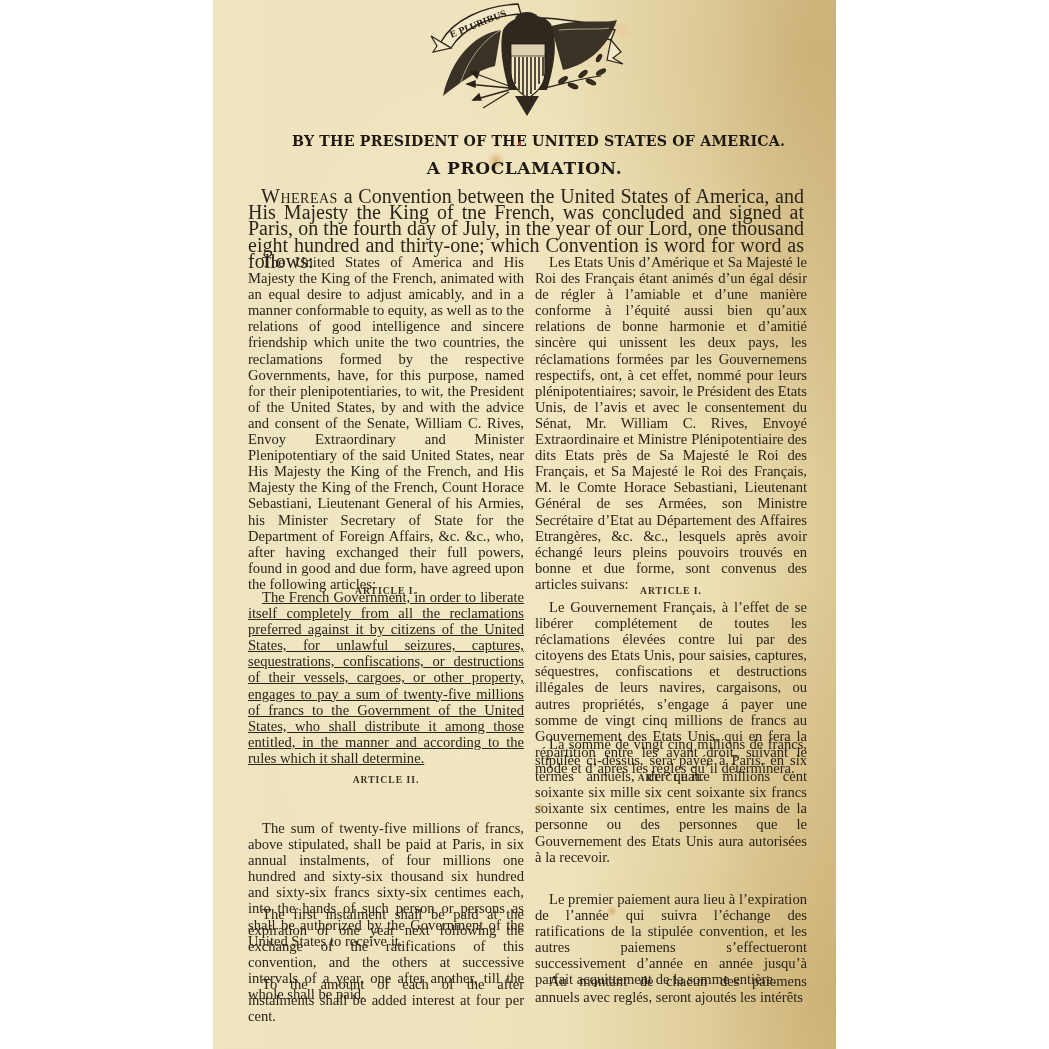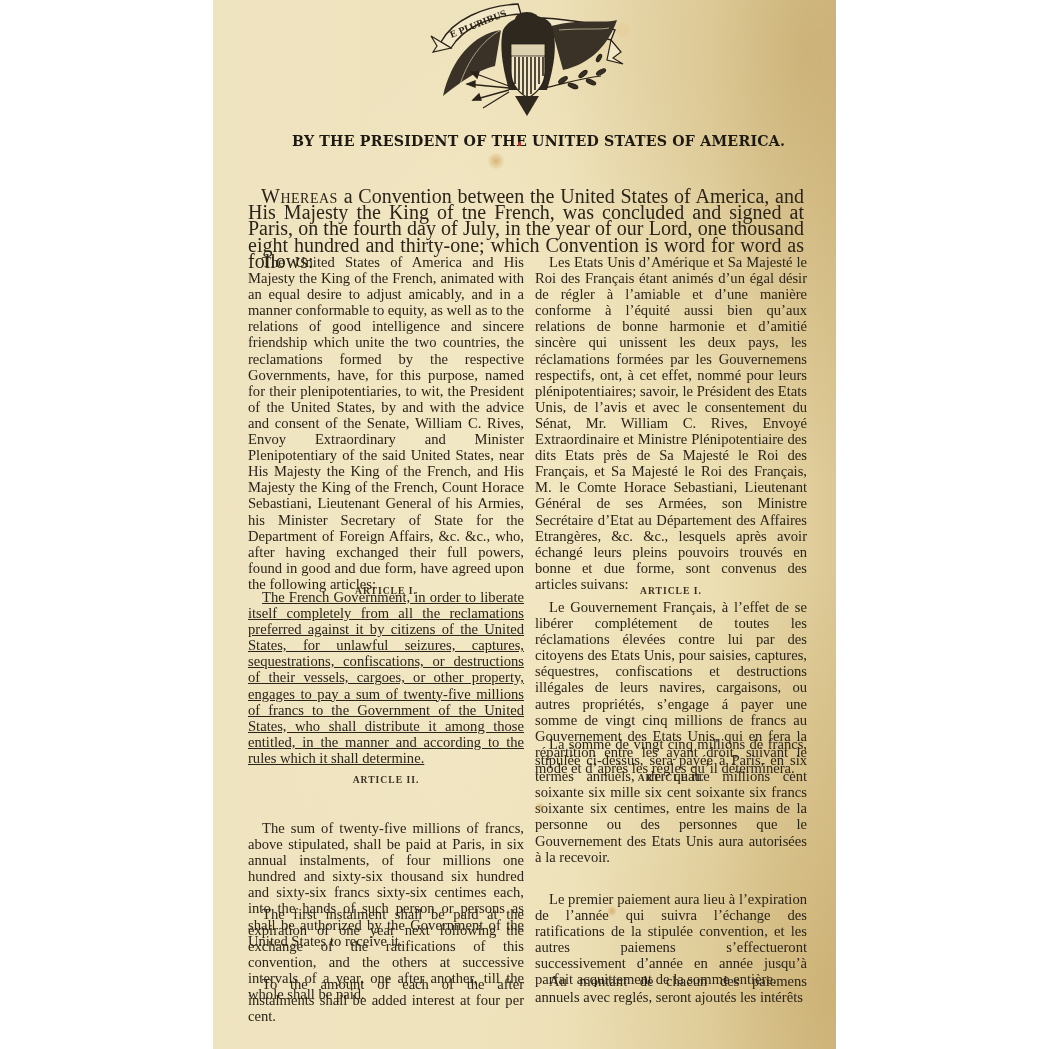--- a/index.html
+++ b/index.html
@@ -132,20 +132,21 @@
       <ellipse cx="160" cy="74" rx="5" ry="2" transform="rotate(-40 160 74)"></ellipse>
       <ellipse cx="168" cy="82" rx="5" ry="2" transform="rotate(25 168 82)"></ellipse>
       <ellipse cx="178" cy="72" rx="5" ry="2" transform="rotate(-30 178 72)"></ellipse>
       <ellipse cx="176" cy="58" rx="4" ry="1.8" transform="rotate(-60 176 58)"></ellipse>
     </g>
   </svg>
 
   <div class="head1">BY THE PRESIDENT OF THE UNITED STATES OF AMERICA.</div>
   <div class="redmark" style="left:305px; top:142px;"></div>
   <div class="stain" style="left:274px; top:152px; width:18px; height:18px;"></div>
+  <div class="head2">A PROCLAMATION.</div>
 
   <div class="preamble"><span class="sc">Whereas</span><span> a Convention between the United States of America, and His Majesty the King of tne French, was concluded and signed at Paris, on the fourth day of July, in the year of our Lord, one thousand eight hundred and thirty-one; which Convention is word for word as follows:</span></div>
 
   <div class="col left">
     <div class="blk" style="top:254px; width:276px;">
       <p class="para">The United States of America and His Majesty the King of the French, animated with an equal desire to adjust amicably, and in a manner conformable to equity, as well as to the relations of good intelligence and sincere friendship which unite the two countries, the reclamations formed by the respective Governments, have, for this purpose, named for their plenipotentiaries, to wit, the President of the United States, by and with the advice and consent of the Senate, William C. Rives, Envoy Extraordinary and Minister Plenipotentiary of the said United States, near His Majesty the King of the French, and His Majesty the King of the French, Count Horace Sebastiani, Lieutenant General of his Armies, his Minister Secretary of State for the Department of Foreign Affairs, &amp;c. &amp;c., who, after having exchanged their full powers, found in good and due form, have agreed upon the following articles:</p>
     </div>
     <div class="blk" style="top:571px; width:276px;">
       <p class="art-title">ARTICLE I.</p>
     </div>

